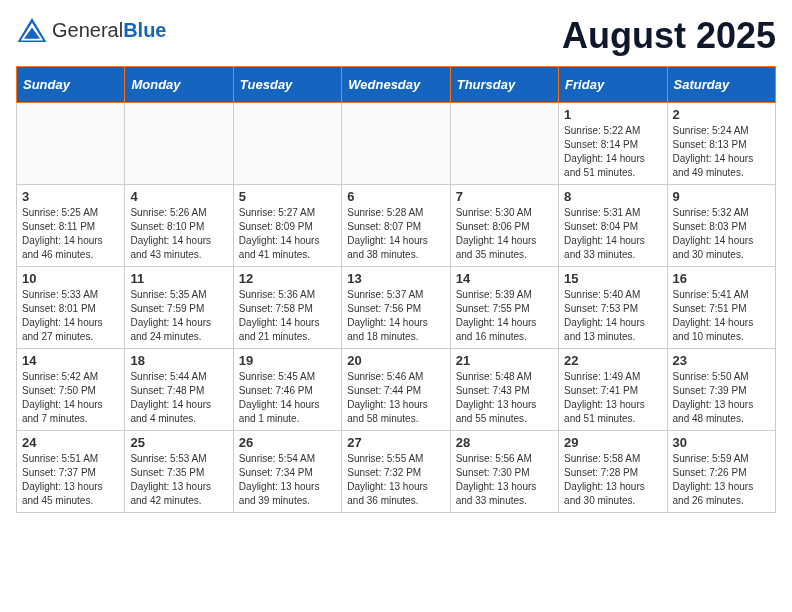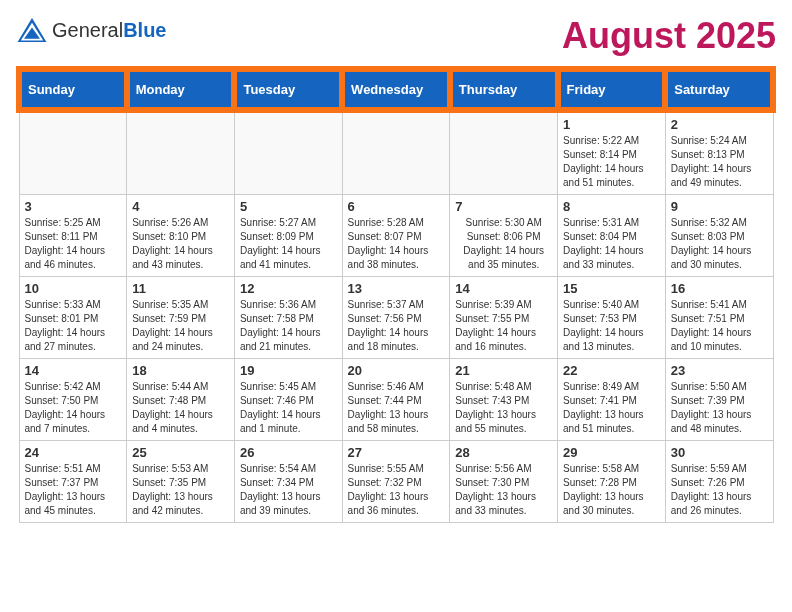--- a/index.html
+++ b/index.html
@@ -31,40 +31,41 @@
     .logo-icon {
       width: 32px;
       height: 28px;
     }
     .title-block {
       text-align: right;
     }
     .title-block h1 {
       font-size: 36px;
       font-weight: bold;
-      color: #be185d;
+      color: #0f172a;
       line-height: 1.1;
     }
     .title-block h2 {
       font-size: 16px;
       font-weight: normal;
       color: #555;
     }
     .calendar {
       width: 100%;
       border-collapse: collapse;
       border: 1px solid #ccc;
     }
     .calendar th {
       background: #1565c0;
       color: #fff;
       text-align: left;
       padding: 10px 6px;
       font-size: 13px;
-      border: 6px solid #f97316;
+      border: 1px solid #f97316;
+      font-style: italic;
     }
     .calendar td {
       width: calc(100% / 7);
       vertical-align: top;
       border: 1px solid #ccc;
       padding: 4px 5px;
       font-size: 10.5px;
       color: #333;
       min-height: 80px;
       background: #fff;
@@ -158,21 +159,21 @@
 Daylight: 14 hours and 41 minutes.</div>
         </td>
         <td>
           <span class="day-number">6</span>
           <div class="day-info" style="white-space: pre-line;">Sunrise: 5:28 AM
 Sunset: 8:07 PM
 Daylight: 14 hours and 38 minutes.</div>
         </td>
         <td>
           <span class="day-number">7</span>
-          <div class="day-info" style="white-space: pre-line; text-align: center;">Sunrise: 5:30 AM
+          <div class="day-info" style="white-space: pre-line;">Sunrise: 5:30 AM
 Sunset: 8:06 PM
 Daylight: 14 hours and 35 minutes.</div>
         </td>
         <td>
           <span class="day-number">8</span>
           <div class="day-info" style="white-space: pre-line;">Sunrise: 5:31 AM
 Sunset: 8:04 PM
 Daylight: 14 hours and 33 minutes.</div>
         </td>
         <td>
@@ -252,21 +253,21 @@
 Daylight: 13 hours and 58 minutes.</div>
         </td>
         <td>
           <span class="day-number">21</span>
           <div class="day-info" style="white-space: pre-line;">Sunrise: 5:48 AM
 Sunset: 7:43 PM
 Daylight: 13 hours and 55 minutes.</div>
         </td>
         <td>
           <span class="day-number">22</span>
-          <div class="day-info" style="white-space: pre-line;">Sunrise: 8:49 AM
+          <div class="day-info" style="white-space: pre-line;">Sunrise: 1:49 AM
 Sunset: 7:41 PM
 Daylight: 13 hours and 51 minutes.</div>
         </td>
         <td>
           <span class="day-number">23</span>
           <div class="day-info" style="white-space: pre-line;">Sunrise: 5:50 AM
 Sunset: 7:39 PM
 Daylight: 13 hours and 48 minutes.</div>
         </td>
       </tr>

